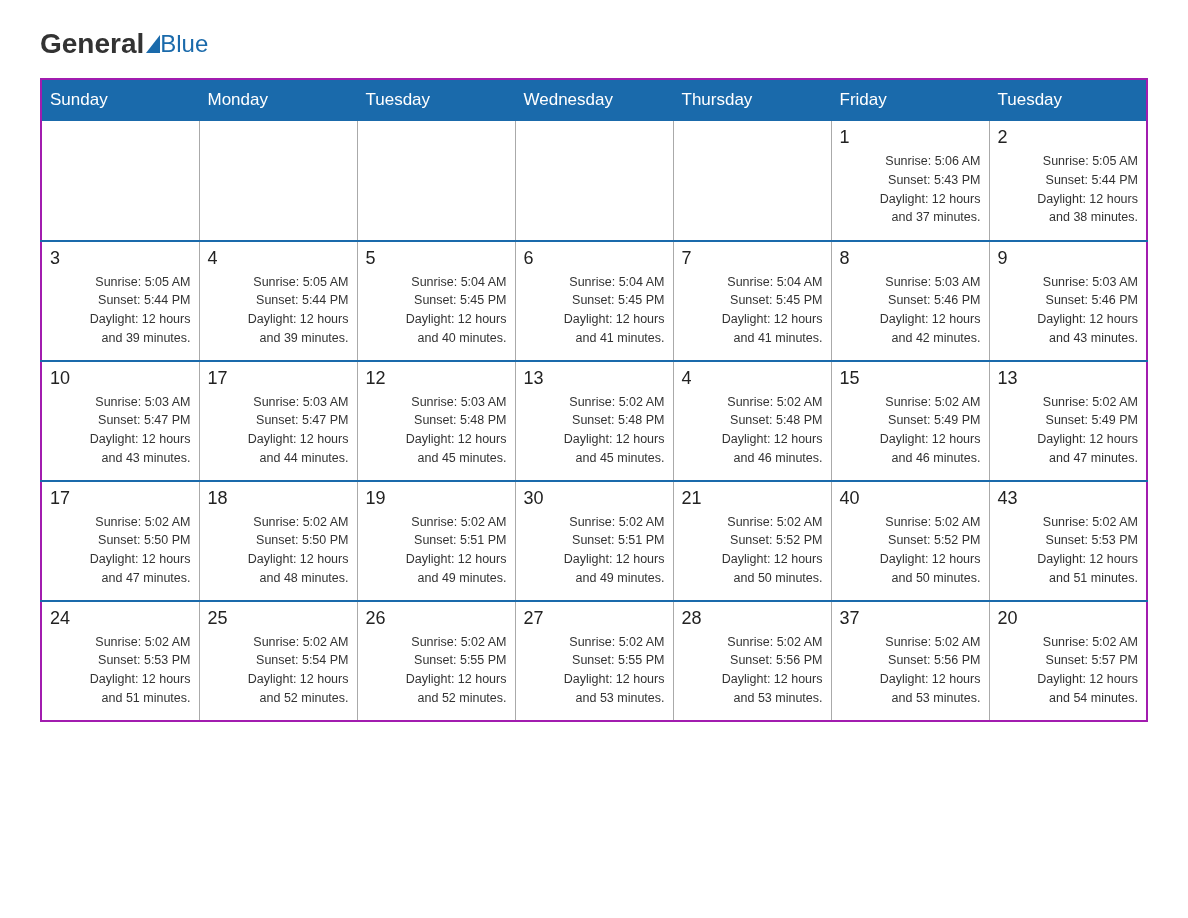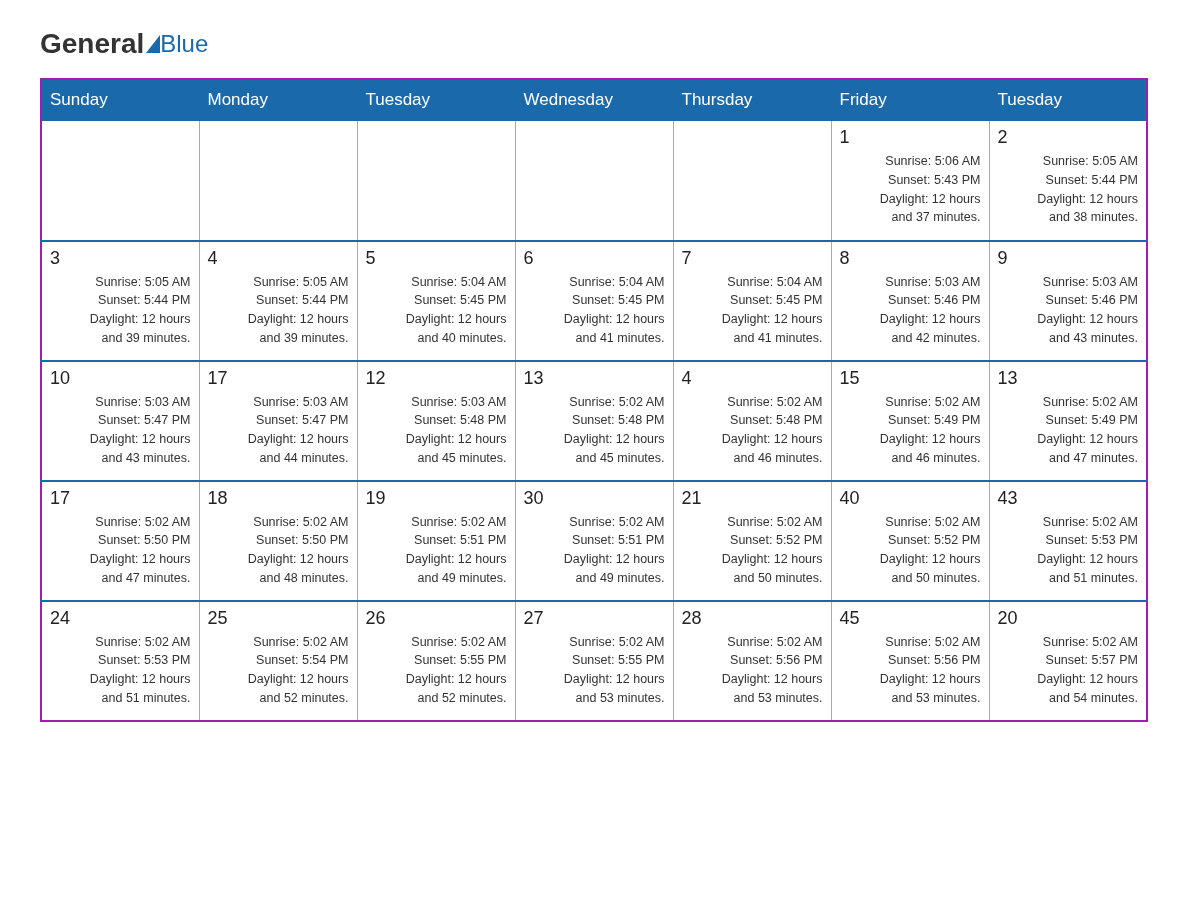--- a/index.html
+++ b/index.html
@@ -335,21 +335,21 @@
 and 53 minutes.</div>
         </td>
         <td>
           <div class="day-number">28</div>
           <div class="day-info" style="white-space: pre-line;">Sunrise: 5:02 AM
 Sunset: 5:56 PM
 Daylight: 12 hours
 and 53 minutes.</div>
         </td>
         <td>
-          <div class="day-number">45</div>
+          <div class="day-number">37</div>
           <div class="day-info" style="white-space: pre-line;">Sunrise: 5:02 AM
 Sunset: 5:56 PM
 Daylight: 12 hours
 and 53 minutes.</div>
         </td>
         <td>
           <div class="day-number">20</div>
           <div class="day-info" style="white-space: pre-line;">Sunrise: 5:02 AM
 Sunset: 5:57 PM
 Daylight: 12 hours

